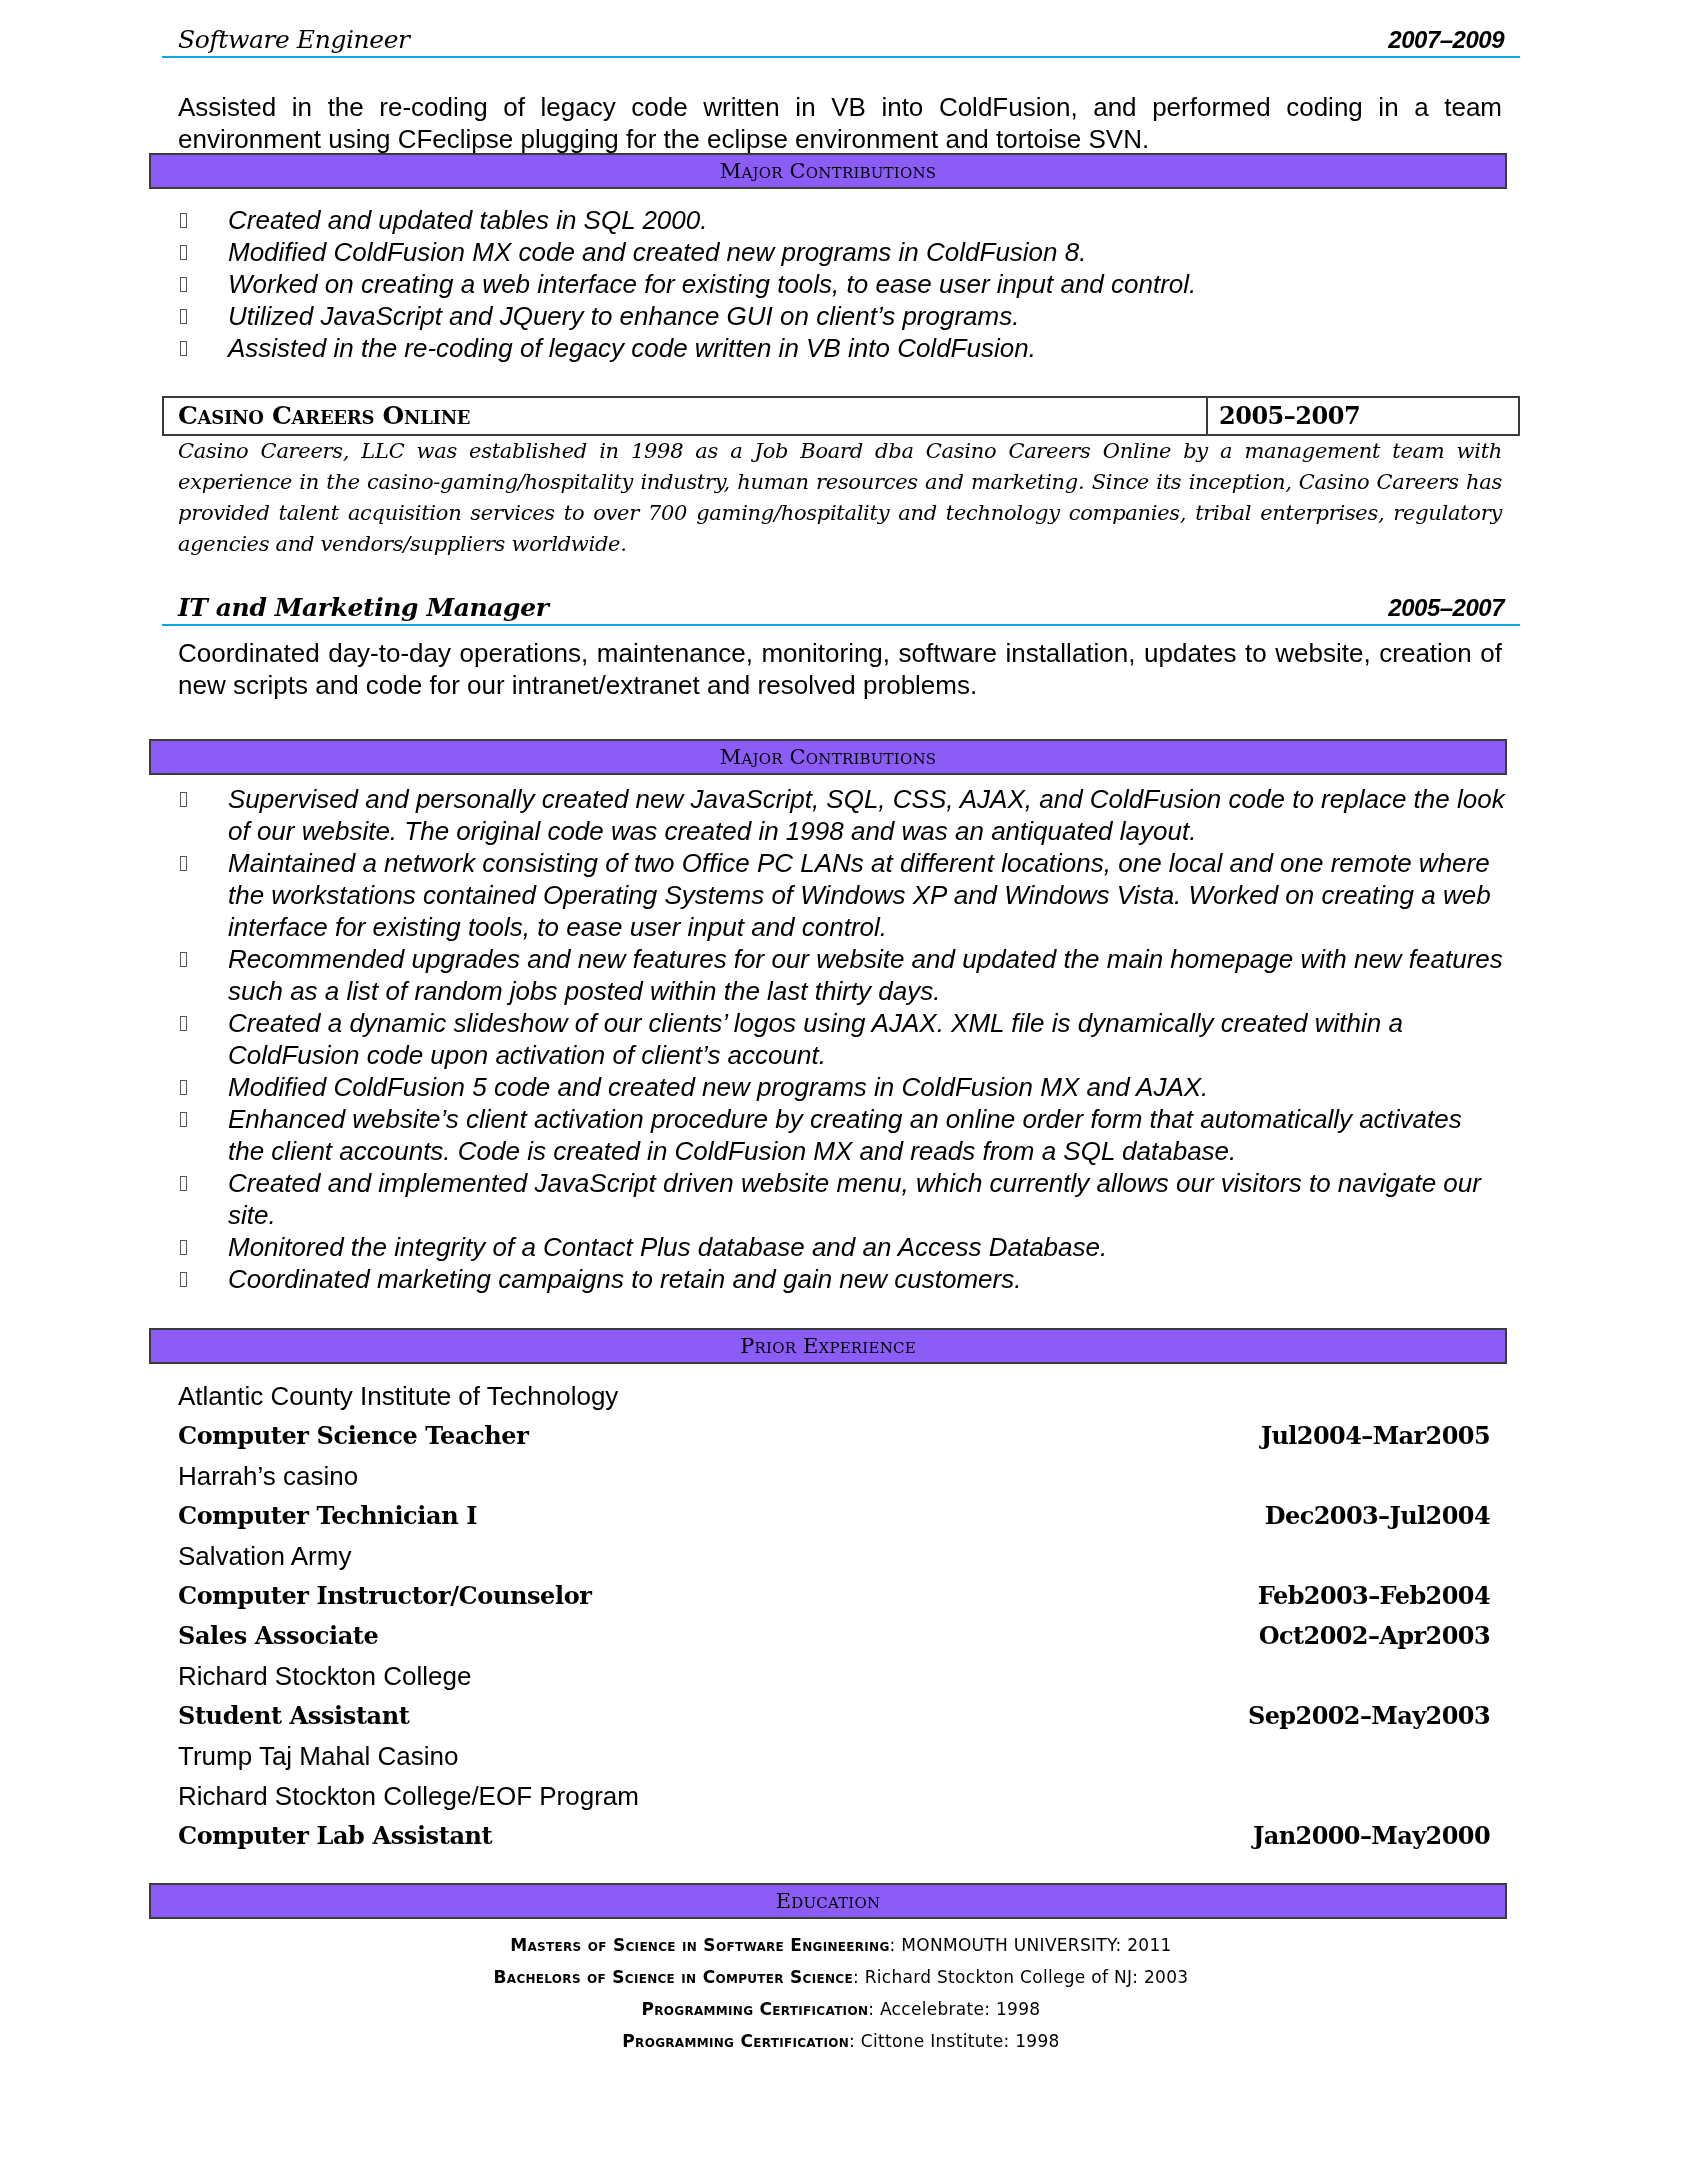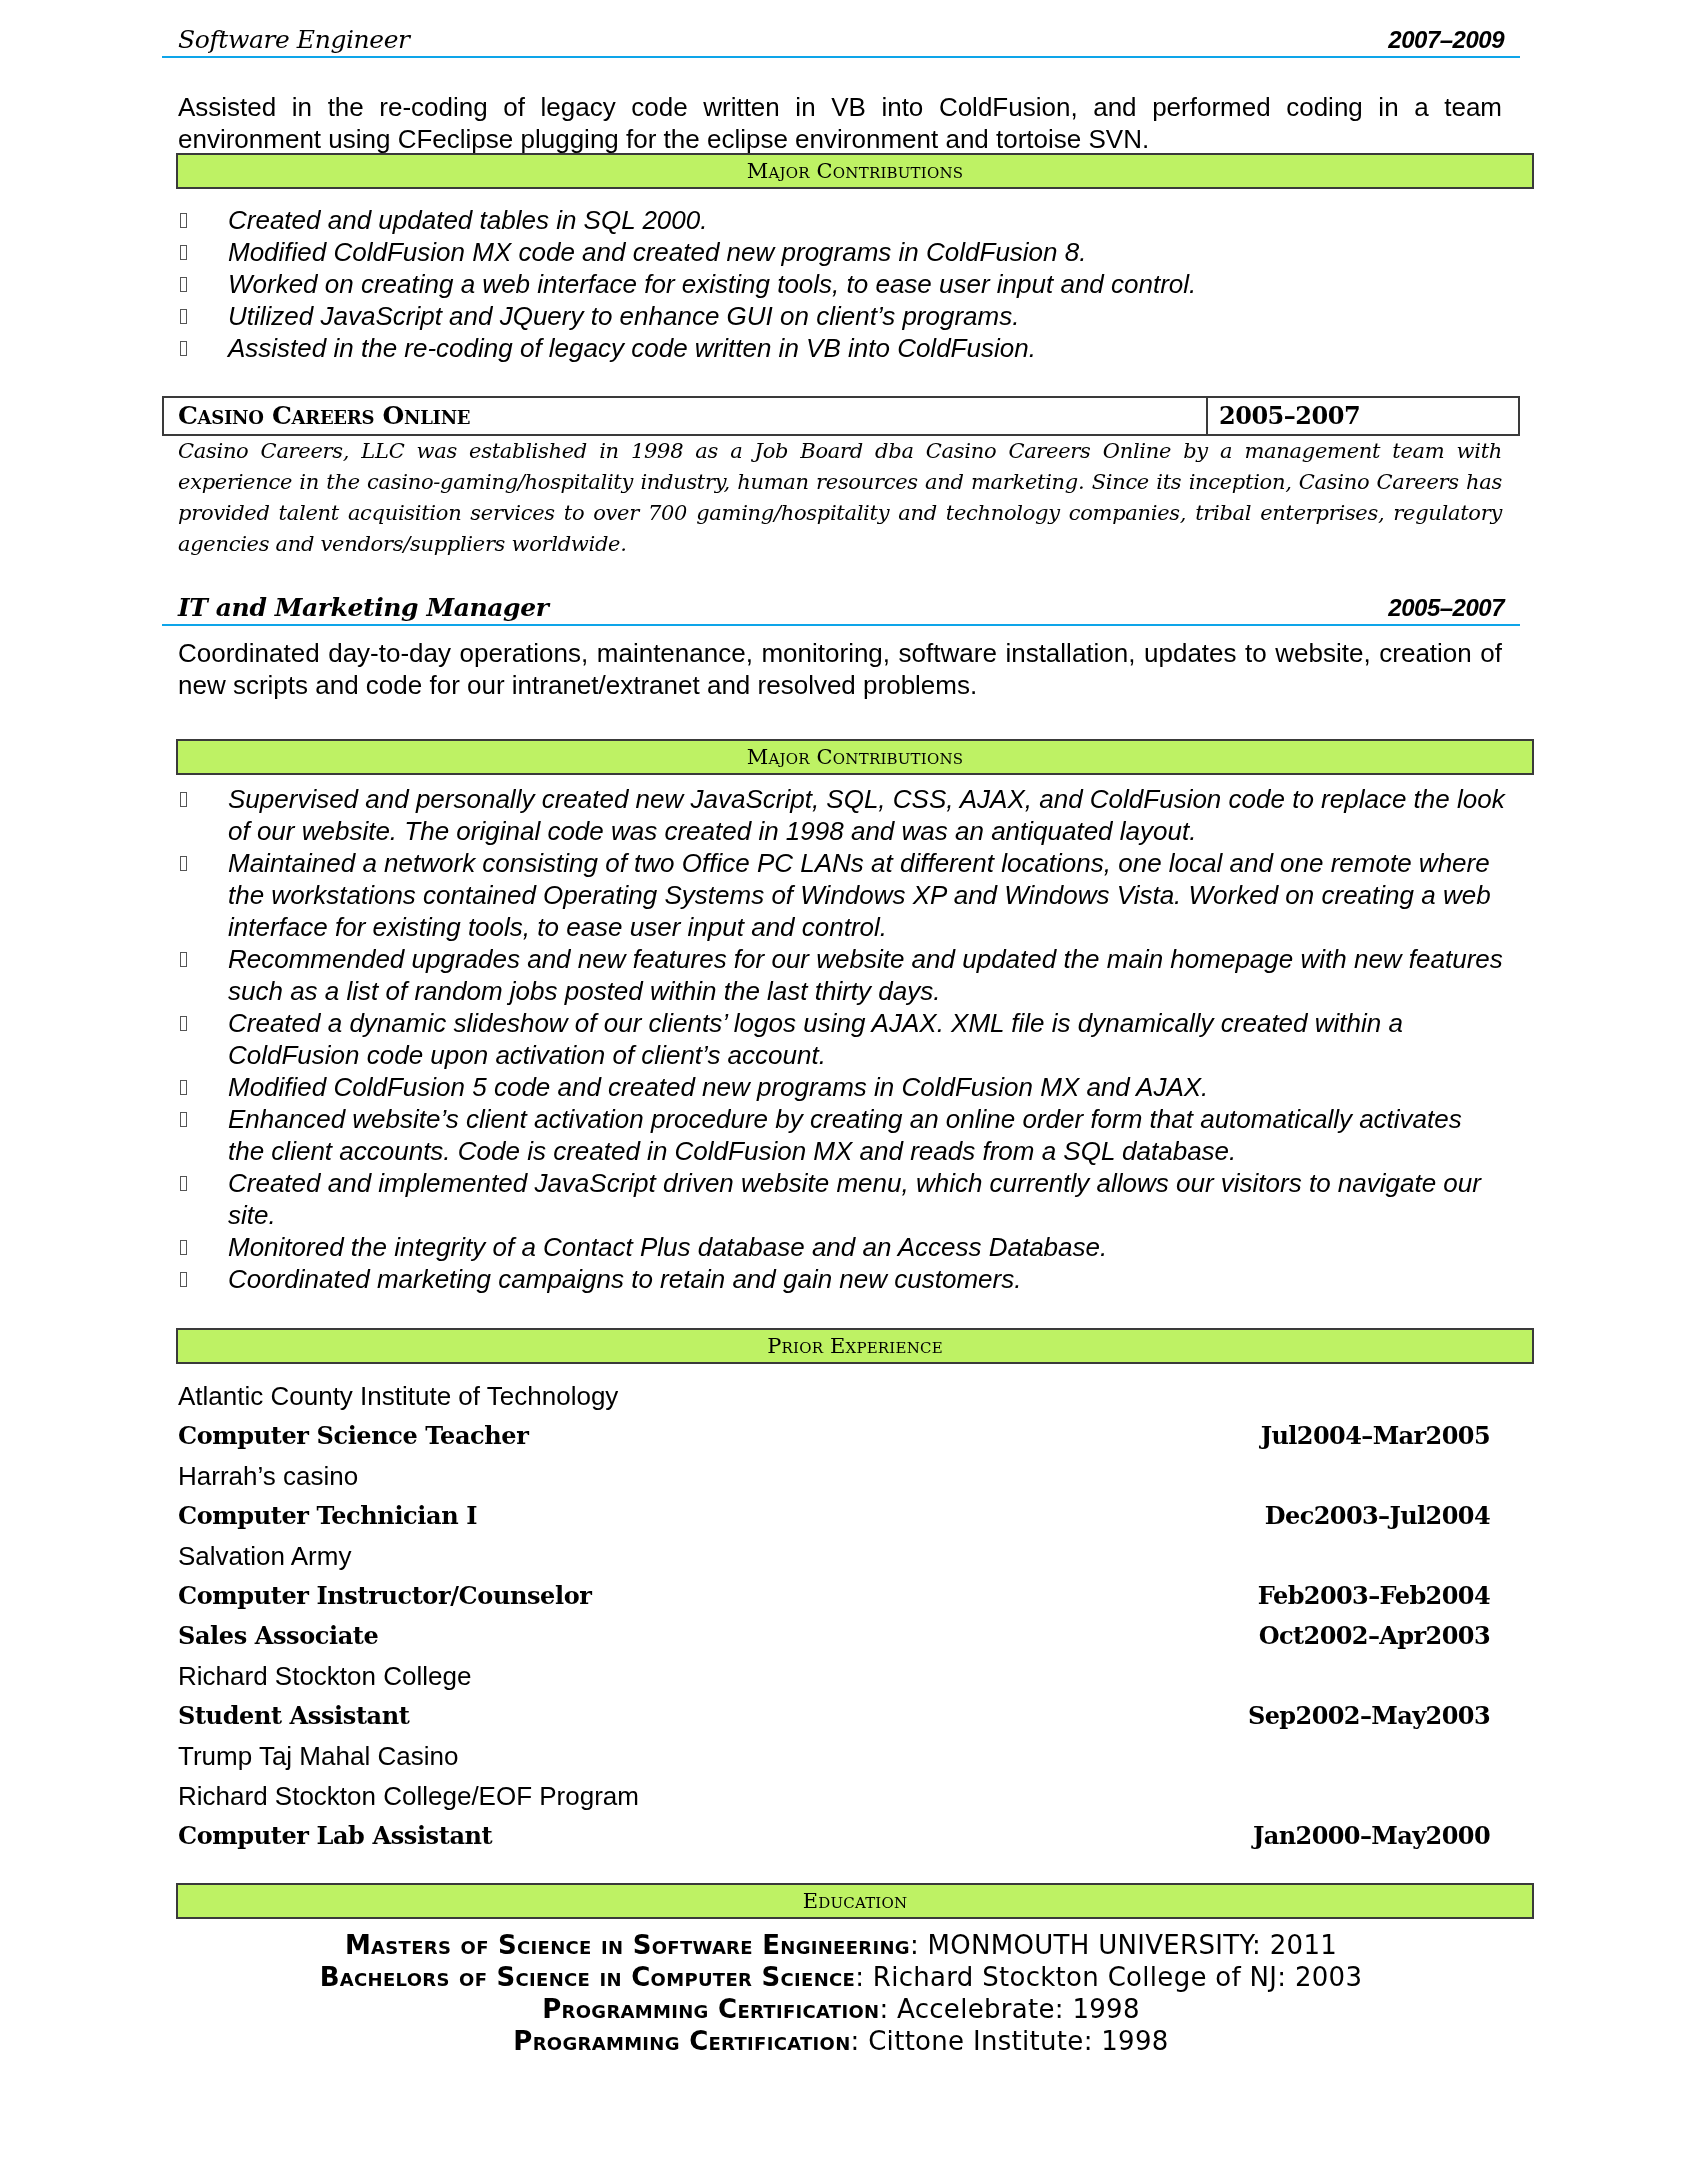--- a/index.html
+++ b/index.html
@@ -22,22 +22,22 @@
     margin-top: 28px;
   }
 
   .para {
     position: absolute; left: 178px; width: 1324px;
     font-family: "Liberation Sans", sans-serif; font-size: 26px; line-height: 32px;
     text-align: justify; text-align-last: left;
   }
 
   .bar {
-    position: absolute; left: 176px; width: 1354px; height: 32px;
-    background: #bef264; border: 2px solid #3a3a3a;
+    position: absolute; left: 149px; width: 1354px; height: 32px;
+    background: #8b5cf6; border: 2px solid #3a3a3a;
     text-align: center;
     font-family: "DejaVu Serif", serif; font-size: 21px; line-height: 32px;
     font-variant: small-caps; letter-spacing: 0.2px;
   }
 
   .bullets { position: absolute; left: 178px; width: 1327px; margin: 0; padding: 0; list-style: none; }
   .bullets li {
     position: relative; padding-left: 50px;
     font-family: "Liberation Sans", sans-serif; font-size: 26px; line-height: 32px; font-style: italic;
   }
@@ -77,21 +77,21 @@
   .prior .role {
     font-family: "DejaVu Serif", serif; font-weight: bold; font-size: 24px; line-height: 32px; letter-spacing: -0.4px;
   }
   .prior .pdates {
     position: absolute; right: 0; top: 0;
     font-family: "DejaVu Serif", serif; font-weight: bold; font-size: 24px; line-height: 32px; letter-spacing: -0.6px;
   }
 
   .edu { position: absolute; left: 162px; top: 1929px; width: 1358px; text-align: center; }
   .edu .line {
-    font-family: "DejaVu Sans", sans-serif; font-size: 26px; line-height: 32px; letter-spacing: 0.3px;
+    font-family: "DejaVu Sans", sans-serif; font-size: 17px; line-height: 32px; letter-spacing: 0.3px;
   }
   .edu .degree { font-weight: bold; font-variant: small-caps; }
 </style>
 </head>
 <body>
 
 <div class="job-row" style="top:22px;">
   <span class="title">Software Engineer</span>
   <span class="dates">2007–2009</span>
 </div>

